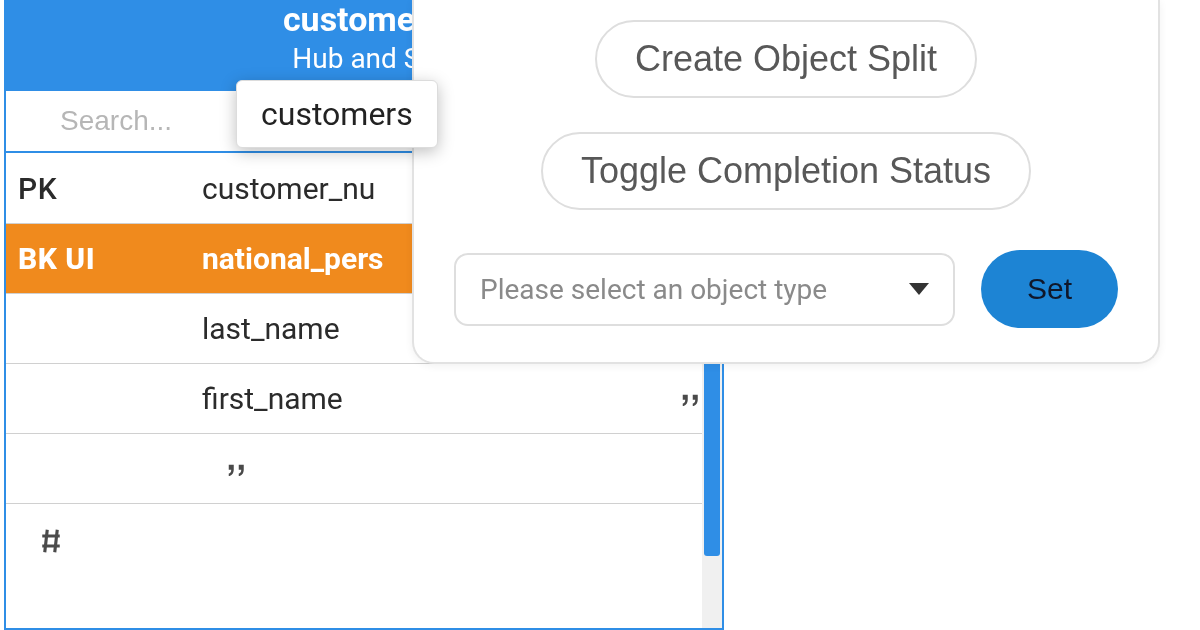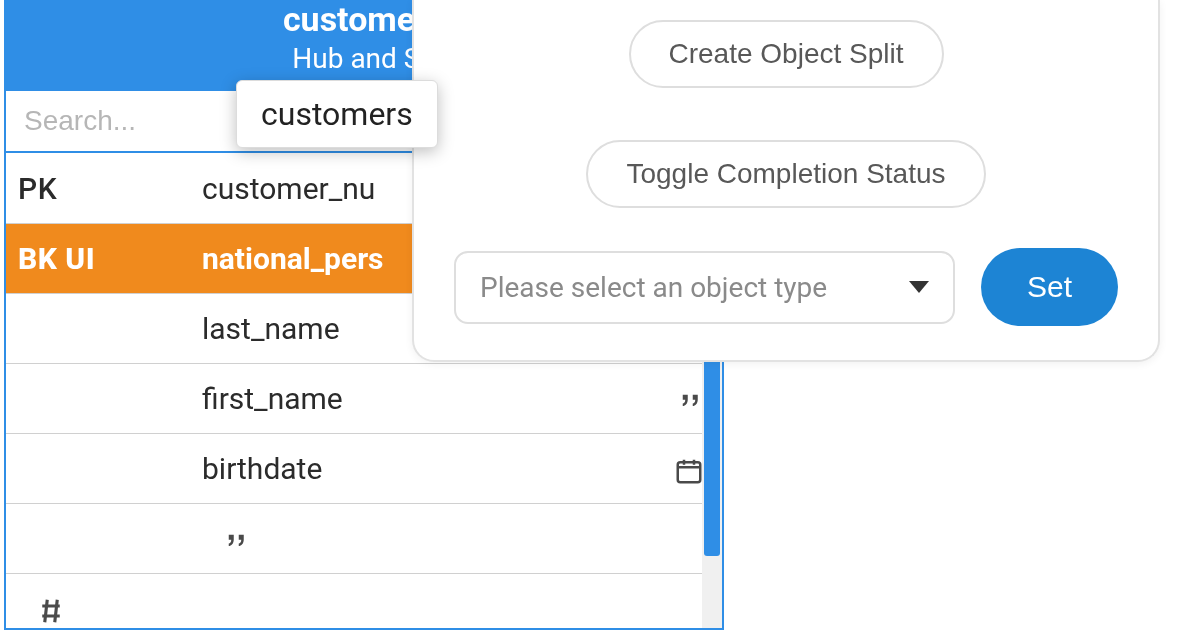--- a/index.html
+++ b/index.html
@@ -30,20 +30,21 @@
     border-bottom: 2px solid #2f8ee6;
   }
   .search-input {
     width: 230px;
     border: none;
     font-size: 28px;
     padding: 14px 18px;
     color: #7a7a7a;
     outline: none;
     background: #fff;
+    margin-left: 36px;
   }
   .search-input::placeholder { color: #b6b6b6; }
 
   .rows { }
   .row {
     display: flex;
     align-items: center;
     border-top: 1px solid #d0d0d0;
     height: 70px;
     padding: 0 18px 0 12px;
@@ -102,25 +103,25 @@
     border-radius: 0 0 22px 22px;
     padding: 20px 30px 34px 30px;
     box-shadow: 0 2px 8px rgba(0,0,0,0.06);
   }
   .pop-row1, .pop-row2 { display: flex; justify-content: center; }
   .pill-btn {
     border: 2px solid #dedede;
     background: #fff;
     border-radius: 999px;
     padding: 16px 38px;
-    font-size: 28px;
+    font-size: 36px;
     color: #585858;
     cursor: pointer;
   }
-  .pop-row2 { margin-top: 52px; }
+  .pop-row2 { margin-top: 34px; }
   .pop-row3 { margin-top: 40px; display: flex; align-items: center; gap: 26px; padding: 0 10px; }
   .select {
     flex: 1;
     border: 2px solid #dedede;
     border-radius: 14px;
     padding: 18px 24px;
     font-size: 28px;
     color: #8a8a8a;
     display: flex;
     align-items: center;
@@ -129,21 +130,21 @@
     background: #fff;
   }
   .caret {
     width: 0; height: 0;
     border-left: 10px solid transparent;
     border-right: 10px solid transparent;
     border-top: 12px solid #333;
   }
   .set-btn {
     background: #1d84d4;
-    color: #ffffff;
+    color: #0f172a;
     border: none;
     border-radius: 999px;
     padding: 22px 46px;
     font-size: 30px;
     cursor: pointer;
   }
 </style>
 </head>
 <body>
 
@@ -173,28 +174,20 @@
           <div class="namecol">last_name</div>
           <div class="typecol"><svg class="icon-svg" viewBox="0 0 24 24" fill="currentColor">
               <path d="M7 7h4v4c0 3-2 5-4 5v-2c1 0 2-1 2-3H7V7zm8 0h4v4c0 3-2 5-4 5v-2c1 0 2-1 2-3h-2V7z"></path>
             </svg></div>
         </div>
         <div class="row">
           <div class="keycol"></div>
           <div class="namecol">first_name</div>
           <div class="typecol"><svg class="icon-svg" viewBox="0 0 24 24" fill="currentColor">
               <path d="M7 7h4v4c0 3-2 5-4 5v-2c1 0 2-1 2-3H7V7zm8 0h4v4c0 3-2 5-4 5v-2c1 0 2-1 2-3h-2V7z"></path>
-            </svg></div>
-        </div>
-        <div class="row">
-          <div class="keycol"></div>
-          <div class="namecol">birthdate</div>
-          <div class="typecol"><svg class="icon-svg" viewBox="0 0 24 24" fill="none" stroke="currentColor" stroke-width="2">
-              <rect x="3" y="5" width="18" height="16" rx="2"></rect>
-              <path d="M3 9h18M8 3v4M16 3v4"></path>
             </svg></div>
         </div>
         <div class="row">
           <div class="keycol"></div>
           <div class="typecol"><svg class="icon-svg" viewBox="0 0 24 24" fill="currentColor">
               <path d="M7 7h4v4c0 3-2 5-4 5v-2c1 0 2-1 2-3H7V7zm8 0h4v4c0 3-2 5-4 5v-2c1 0 2-1 2-3h-2V7z"></path>
             </svg></div>
         </div>
         <div class="row">
           <div class="typecol"><svg class="icon-svg" viewBox="0 0 24 24" fill="none" stroke="currentColor" stroke-width="2.5">

